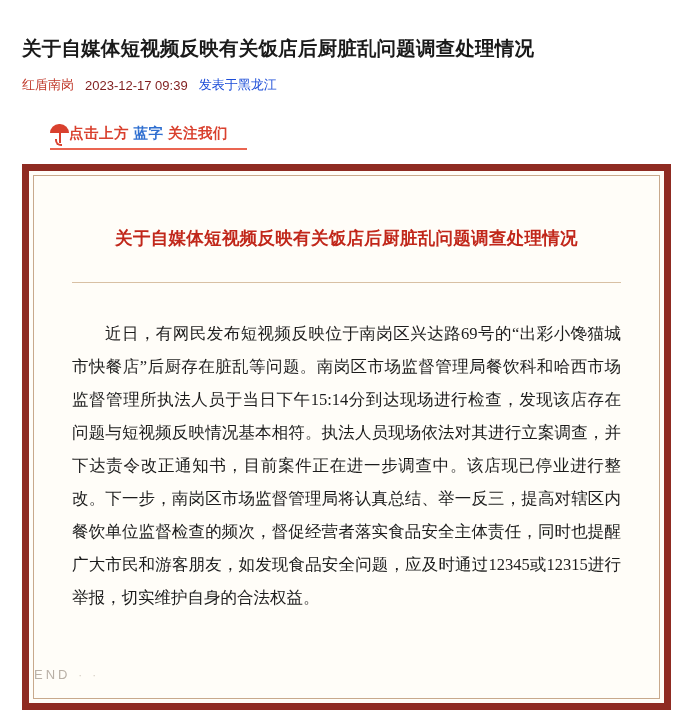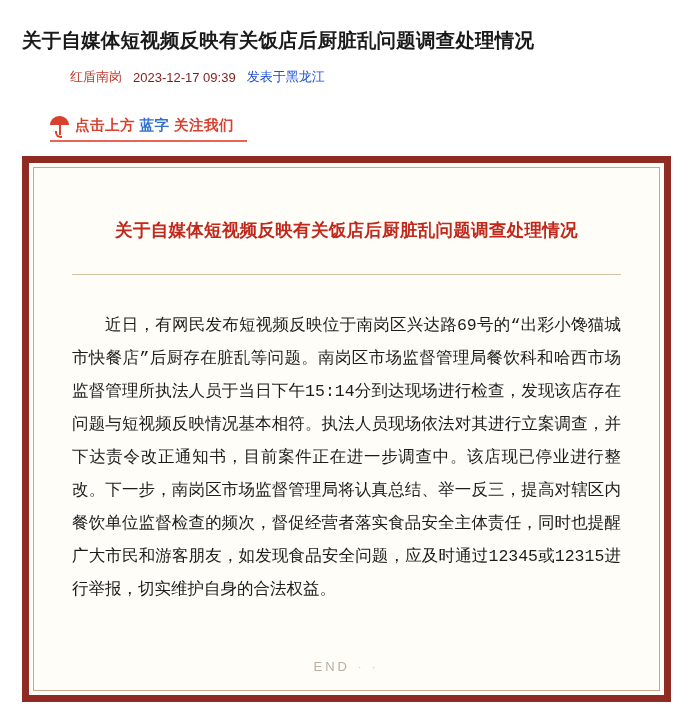--- a/index.html
+++ b/index.html
@@ -12,56 +12,54 @@
     background: #ffffff;
     font-family: "Liberation Sans", sans-serif;
     color: #222;
     overflow: hidden;
   }
   .page {
     width: 693px;
     height: 710px;
     position: relative;
     box-sizing: border-box;
-    padding: 8px 22px;
+    padding: 16px 22px;
   }
   .article-title {
     font-size: 19.5px;
     font-weight: bold;
     color: #1a1a1a;
     letter-spacing: 0.2px;
     padding-top: 18px;
     line-height: 1.5;
   }
   .meta-line {
     margin-top: 13px;
     font-size: 13px;
     display: flex;
     align-items: center;
     gap: 11px;
   }
   .meta-account {
     color: #c0392b;
     font-size: 13px;
-    margin-left: 48px;
   }
   .meta-date {
     color: #7f1d1d;
     font-size: 13px;
   }
   .meta-source {
     color: #1d4ed8;
     font-size: 13px;
   }
   .follow-line {
     margin-top: 26px;
     margin-left: 28px;
     display: flex;
     align-items: center;
-    gap: 6px;
     height: 26px;
   }
   .umbrella-icon {
     width: 19px;
     height: 22px;
     position: relative;
     display: inline-block;
   }
   .umbrella-icon .canopy {
     position: absolute;
@@ -135,37 +133,37 @@
     height: 1px;
     background: #d8c0a4;
   }
   .doc-body {
     margin-top: 34px;
     font-size: 16.5px;
     line-height: 2.0;
     color: #1c1c1c;
     text-align: justify;
     text-justify: inter-ideograph;
-    font-family: Liberation Mono, monospace;
+    font-family: Liberation Serif, serif;
     text-indent: 2em;
   }
   .doc-sign {
     margin-top: 34px;
     text-align: right;
     font-size: 16px;
     line-height: 2.0;
     color: #1c1c1c;
     font-family: "DejaVu Serif", serif;
   }
   .end-mark {
     position: absolute;
     left: 0;
     right: 0;
     bottom: 16px;
-    text-align: center;
+    text-align: left;
     color: #b9b0a6;
     font-size: 13px;
     letter-spacing: 3px;
     font-family: "Liberation Sans", sans-serif;
   }
   .end-dots {
     display: inline-block;
     margin-left: 8px;
     color: #cfc6bb;
     font-size: 10px;

